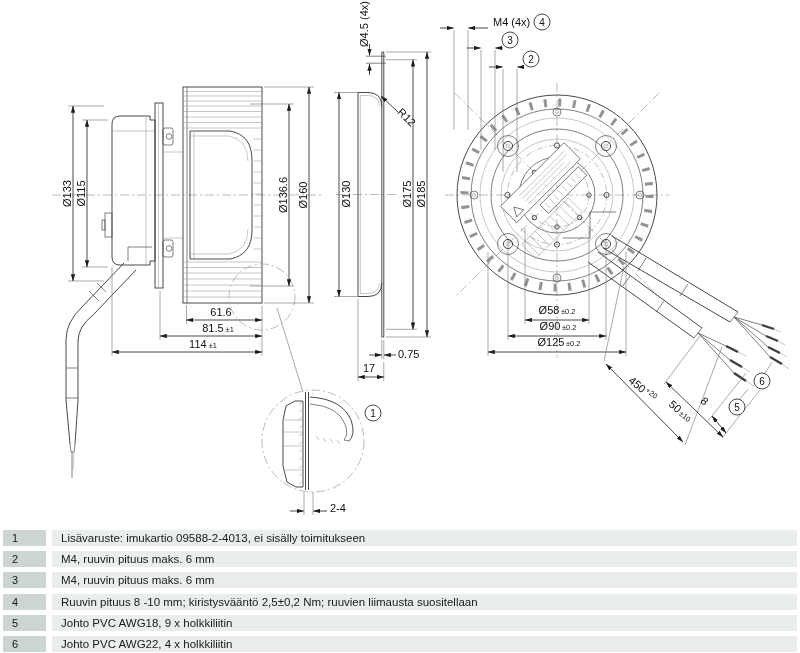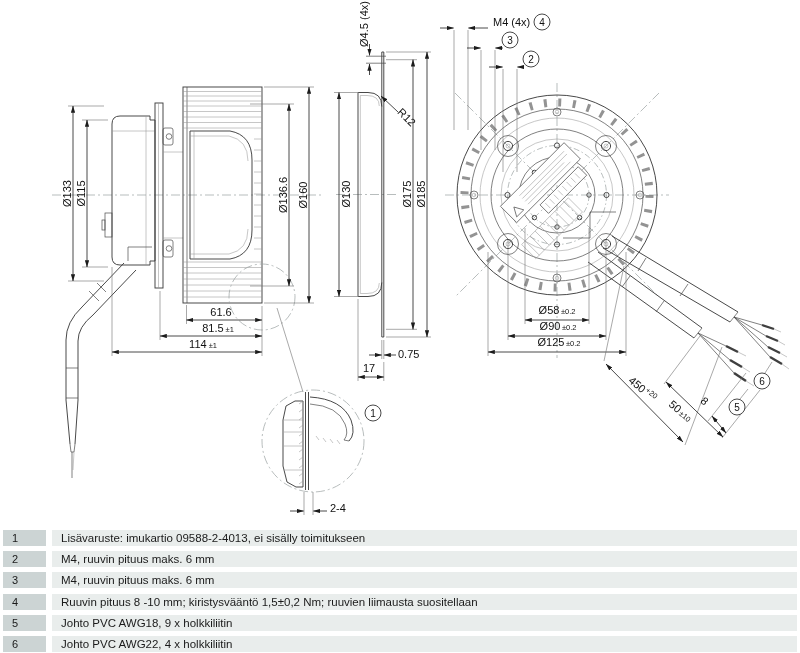--- a/index.html
+++ b/index.html
@@ -454,21 +454,21 @@
   <div class="note-row">
     <div class="note-num">2</div>
     <div class="note-text">M4, ruuvin pituus maks. 6 mm</div>
   </div>
   <div class="note-row">
     <div class="note-num">3</div>
     <div class="note-text">M4, ruuvin pituus maks. 6 mm</div>
   </div>
   <div class="note-row">
     <div class="note-num">4</div>
-    <div class="note-text">Ruuvin pituus 8 -10 mm; kiristysvääntö 1,5±0,2 Nm; ruuvien liimausta suositellaan</div>
+    <div class="note-text">Ruuvin pituus 8 -10 mm; kiristysvääntö 2,5±0,2 Nm; ruuvien liimausta suositellaan</div>
   </div>
   <div class="note-row">
     <div class="note-num">5</div>
     <div class="note-text">Johto PVC AWG18, 9 x holkkiliitin</div>
   </div>
   <div class="note-row">
     <div class="note-num">6</div>
     <div class="note-text">Johto PVC AWG22, 4 x holkkiliitin</div>
   </div>
 </div>

